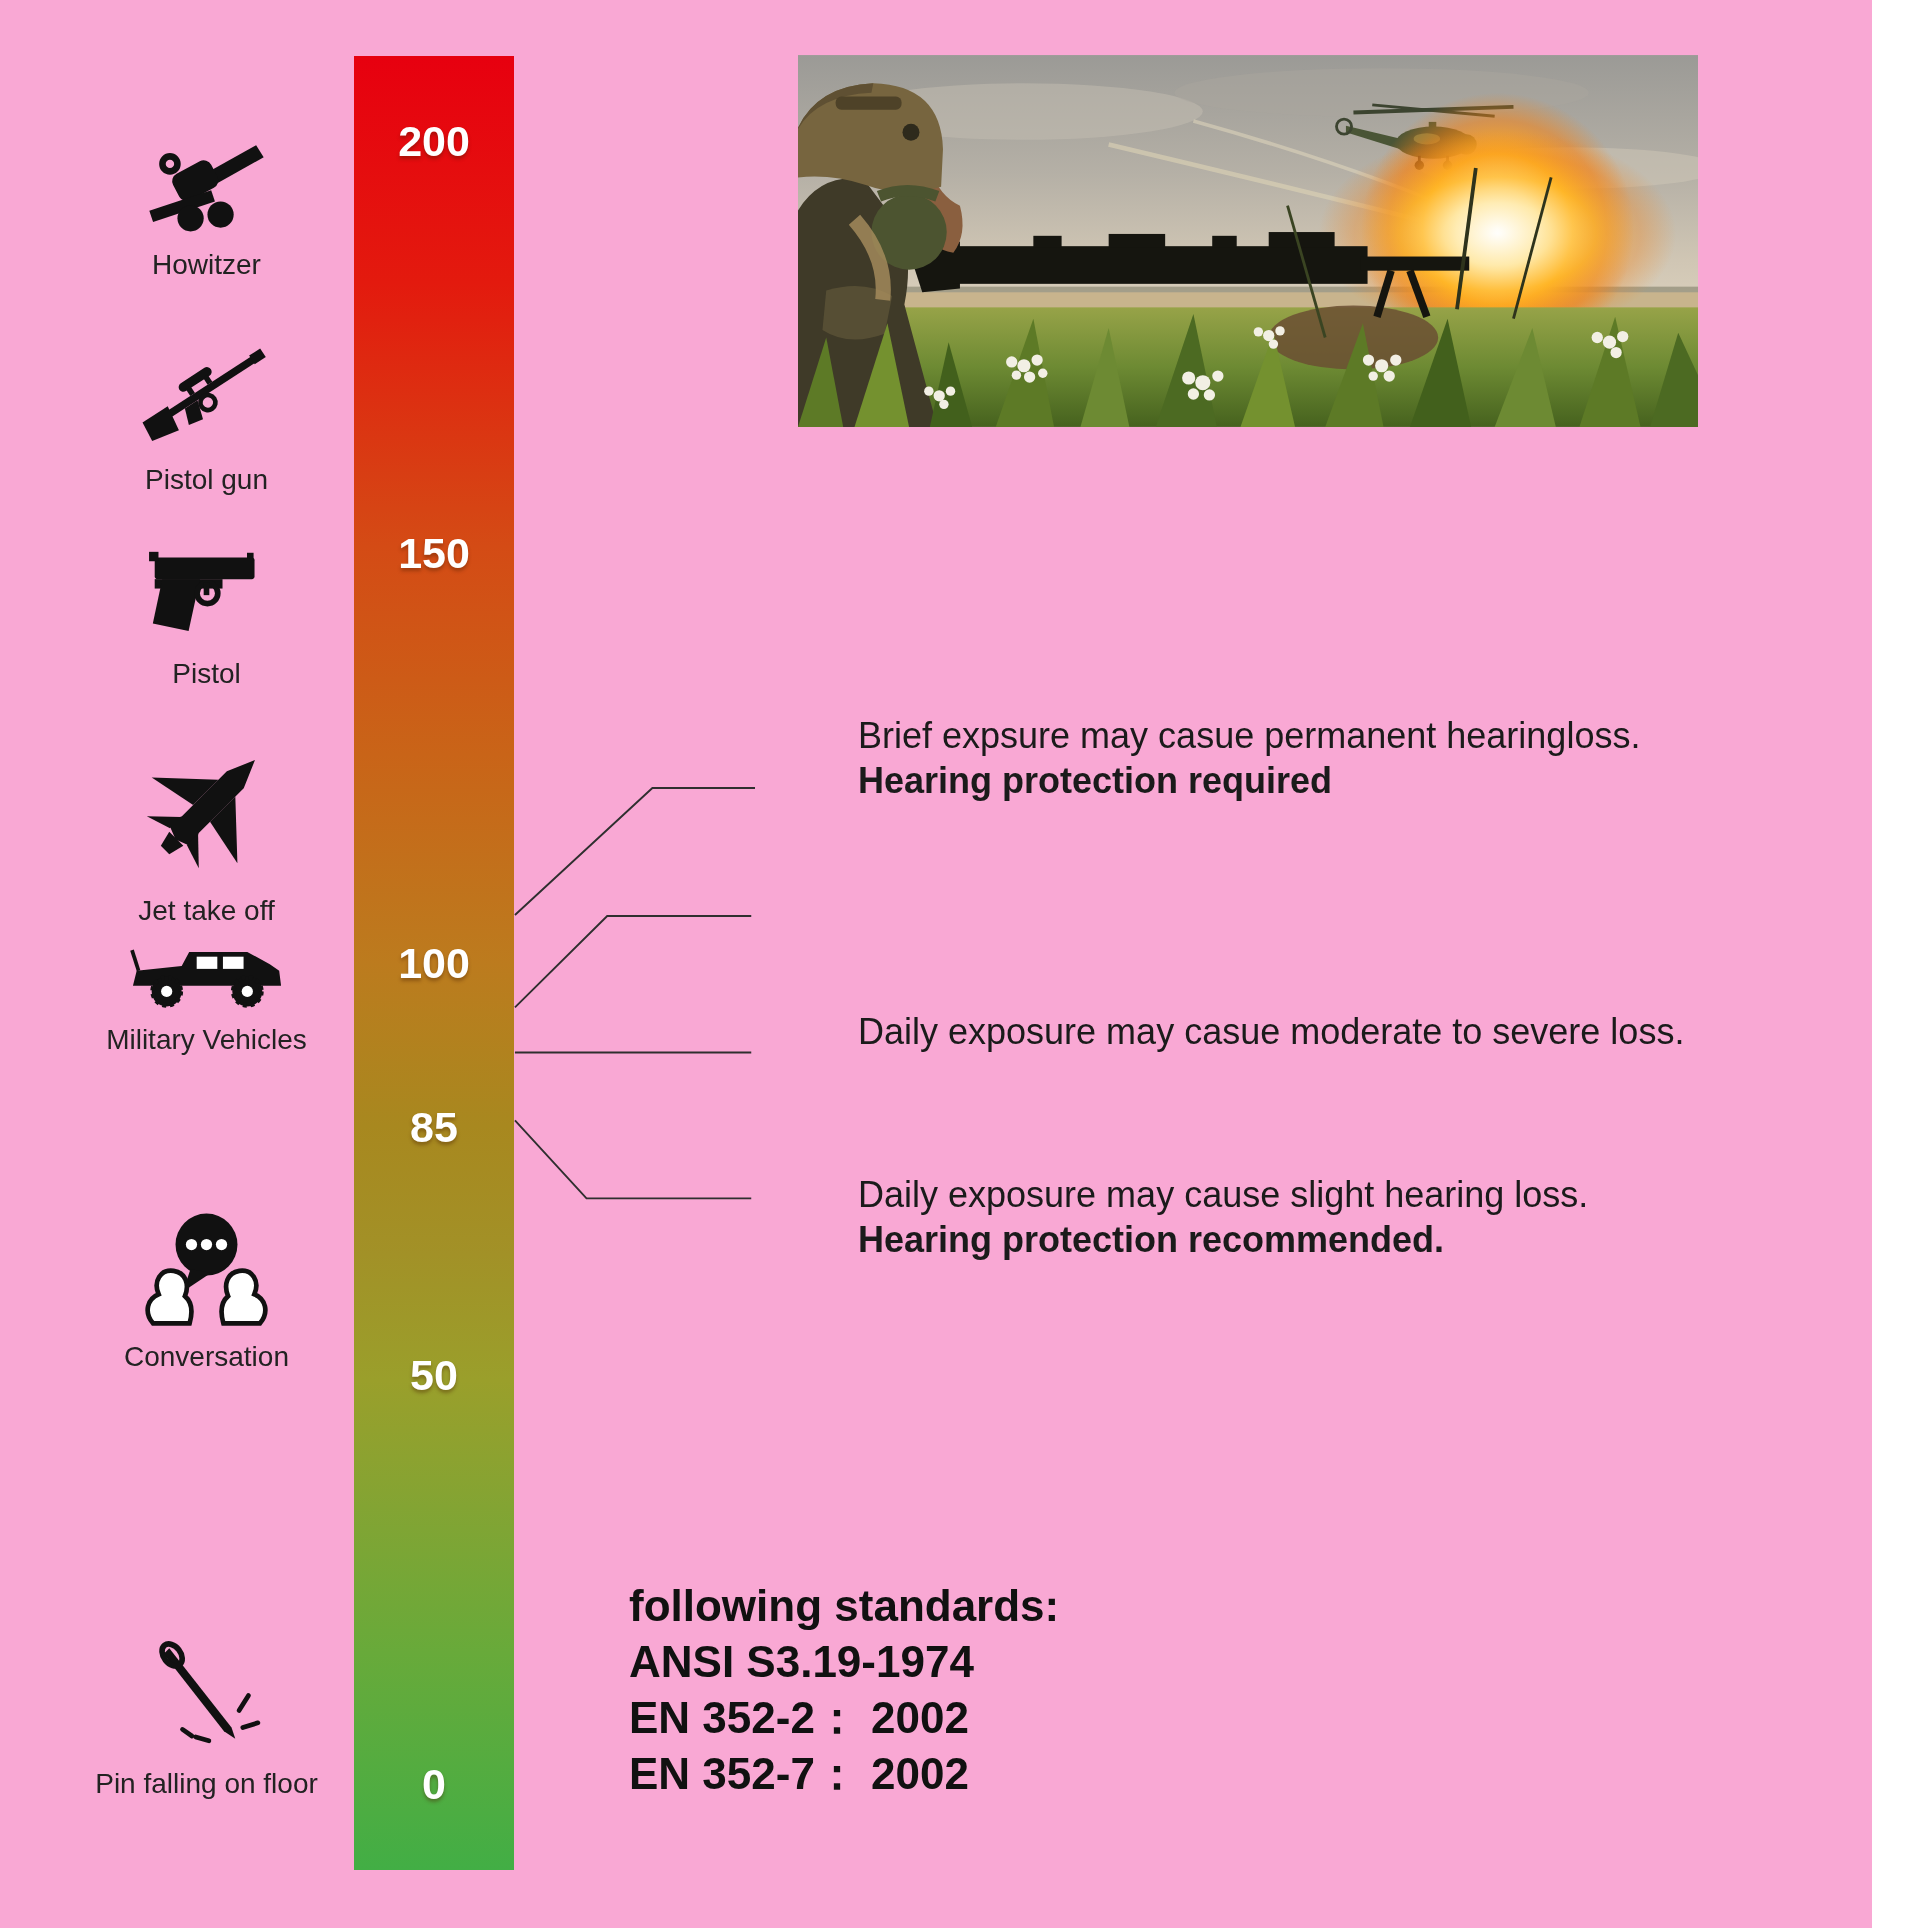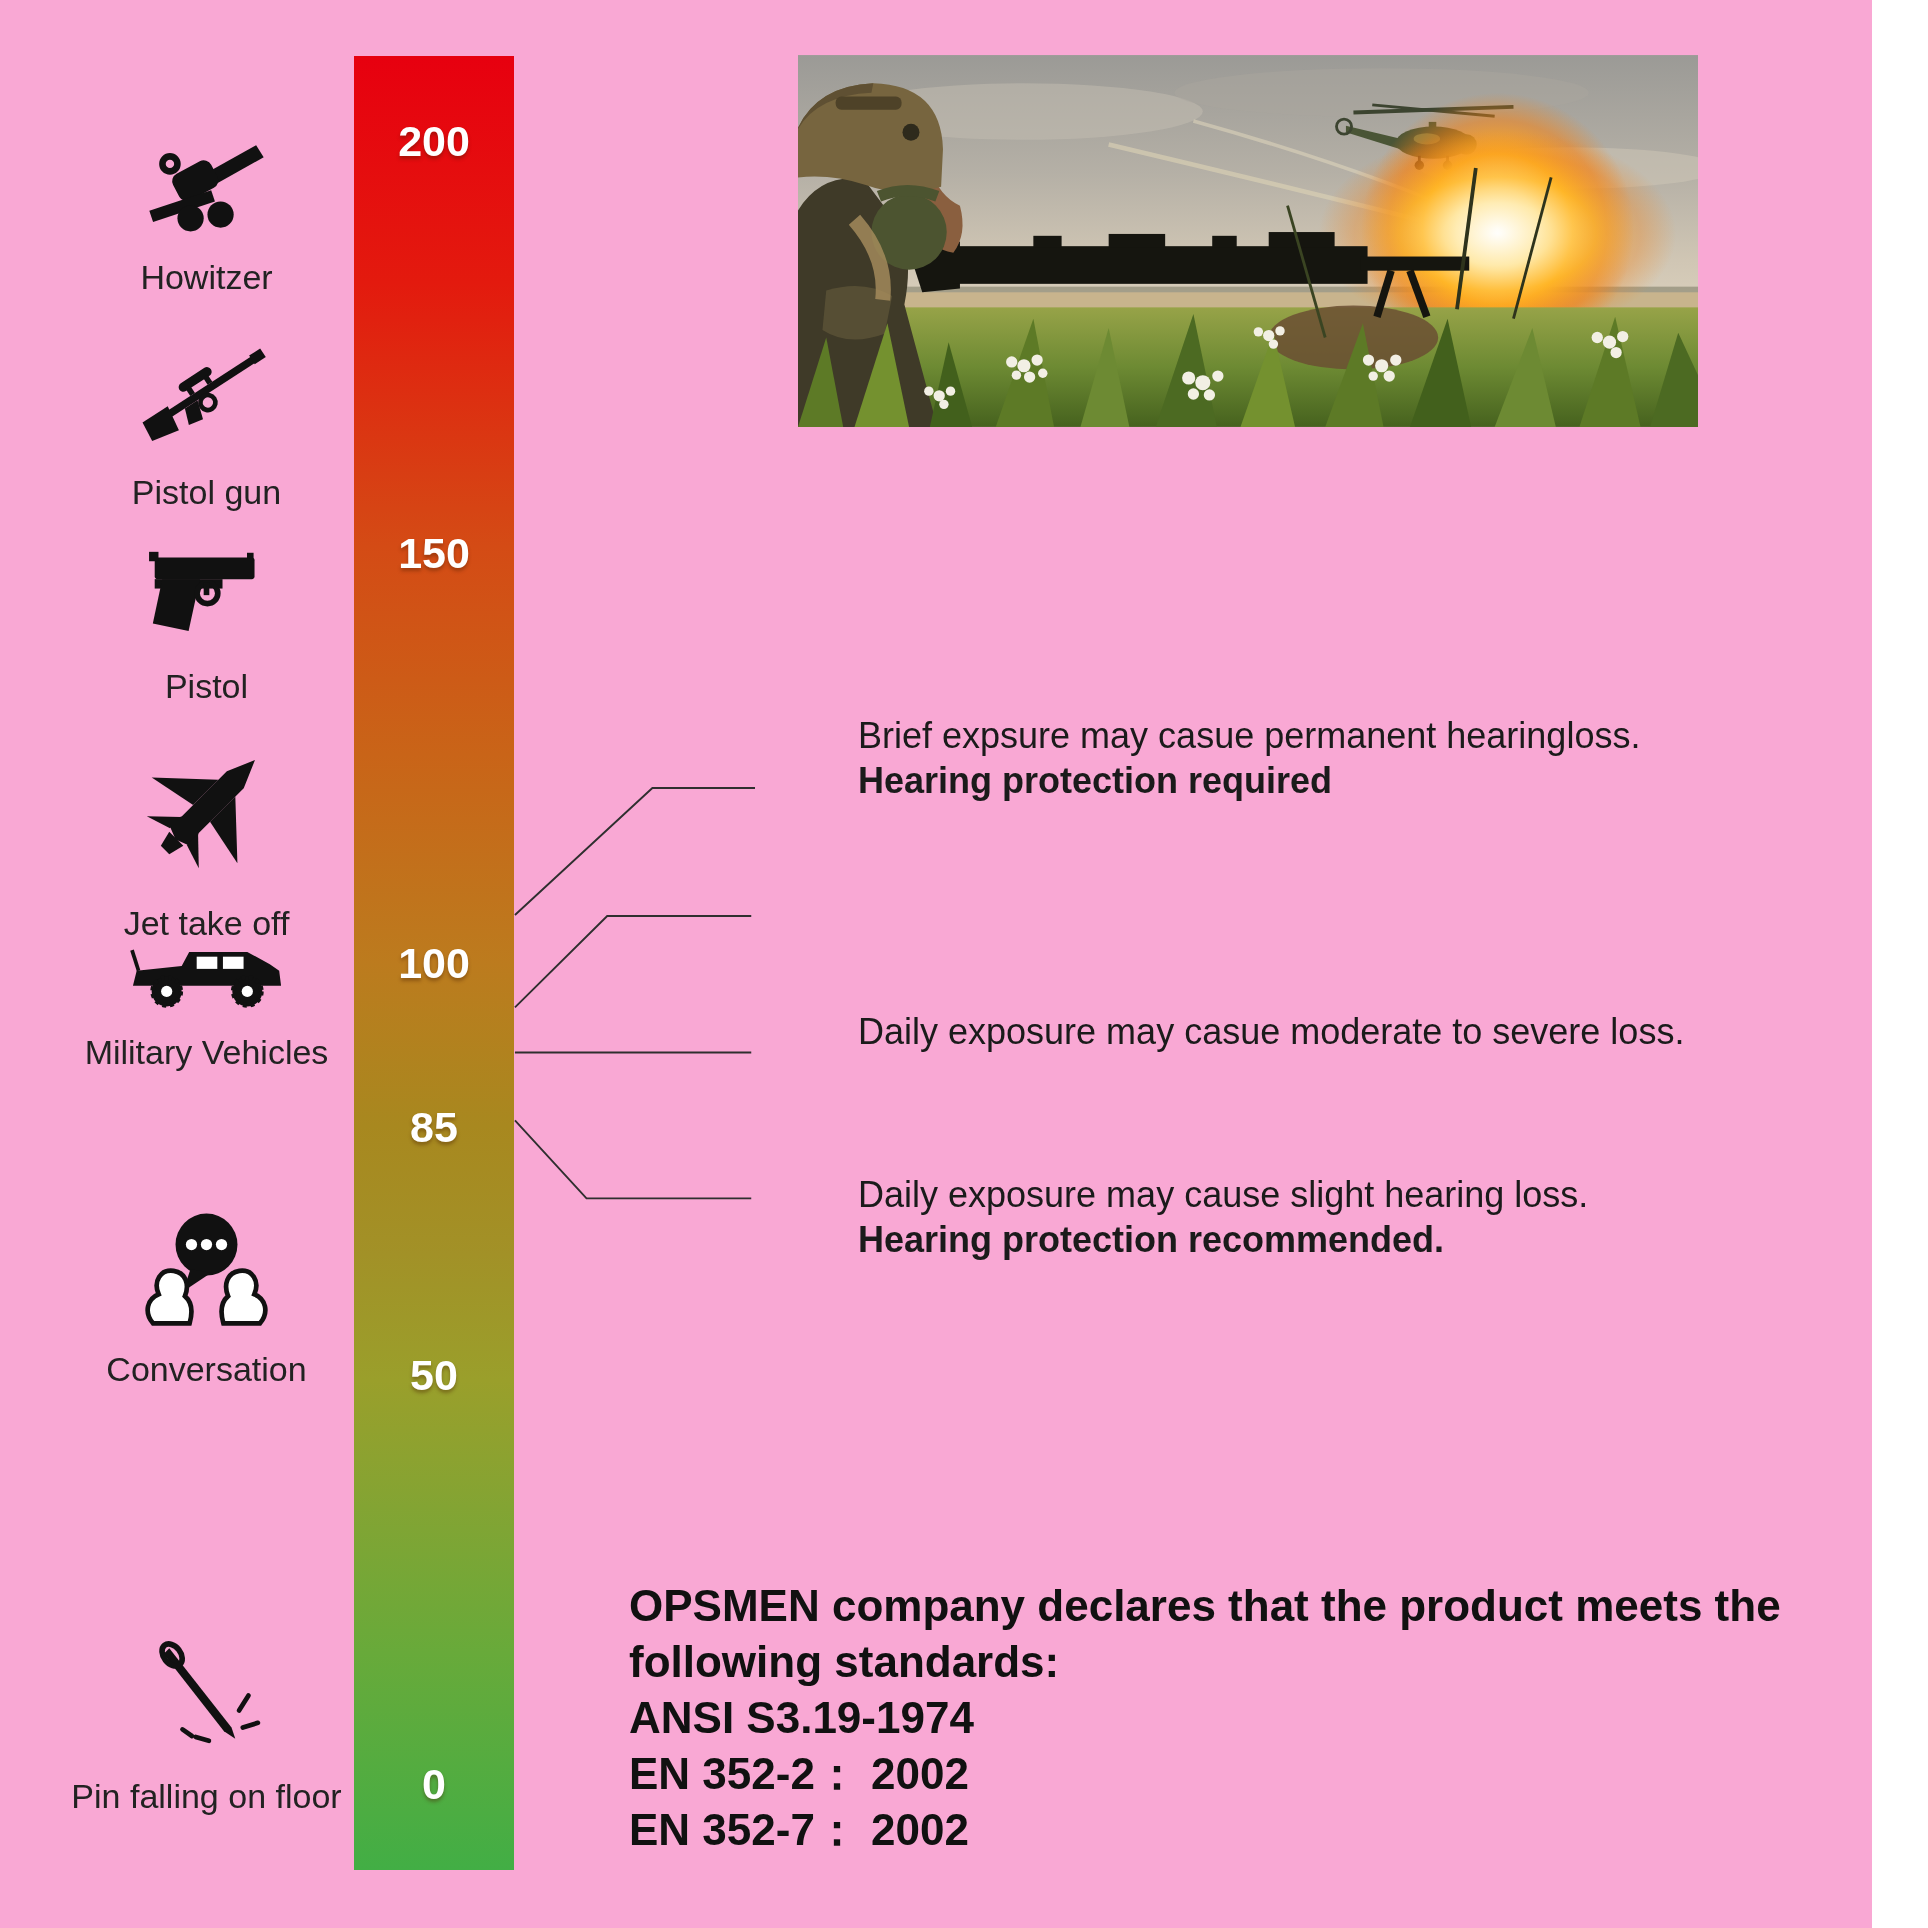--- a/index.html
+++ b/index.html
@@ -16,21 +16,21 @@
       #83a433 80%, #68aa3a 88%, #42ae45 100%);
   }
   .db-tick{
     position:absolute;left:0;right:0;text-align:center;
     color:#ffffff;font-weight:bold;font-size:43px;line-height:43px;
     text-shadow:0 2.8px 3.8px rgba(70,30,0,0.38);
   }
   
   .scale-item{position:absolute;left:56px;width:301px;text-align:center;}
   .scale-item svg{display:block;margin:0 auto;}
-  .src-label{font-size:34px;color:#222222;margin-top:23px;line-height:34px;}
+  .src-label{font-size:28px;color:#222222;margin-top:11px;line-height:34px;}
   
   .connectors{position:absolute;left:0;top:0;pointer-events:none;}
   .connectors polyline{fill:none;stroke:#2f2f2f;stroke-width:2px;}
   
   .annotation{position:absolute;left:840px;width:1083px;color:#1b1b1b;margin-left:18px;}
   .annotation .l1{font-size:36px;line-height:45px;display:block;}
   .annotation .l2{font-size:36px;line-height:45px;display:block;font-weight:bold;}
   
   .declaration{position:absolute;left:629px;top:1578px;width:1262px;color:#111111;}
   .declaration div{font-size:44px;line-height:56px;font-weight:bold;}
@@ -303,21 +303,20 @@
   </div>
   <div class="annotation" style="top:1009px">
     <span class="l1">Daily exposure may casue moderate to severe loss.</span>
   </div>
   <div class="annotation" style="top:1172px">
     <span class="l1">Daily exposure may cause slight hearing loss.</span>
     <span class="l2">Hearing protection recommended.</span>
   </div>
 
   <div class="declaration">
-    <div>OPSMEN company declares that the product meets the</div>
     <div>following standards:</div>
     <div>ANSI S3.19-1974</div>
     <div>EN 352-2： 2002</div>
     <div>EN 352-7： 2002</div>
   </div>
 
 </div>
 
 
 </body></html>

